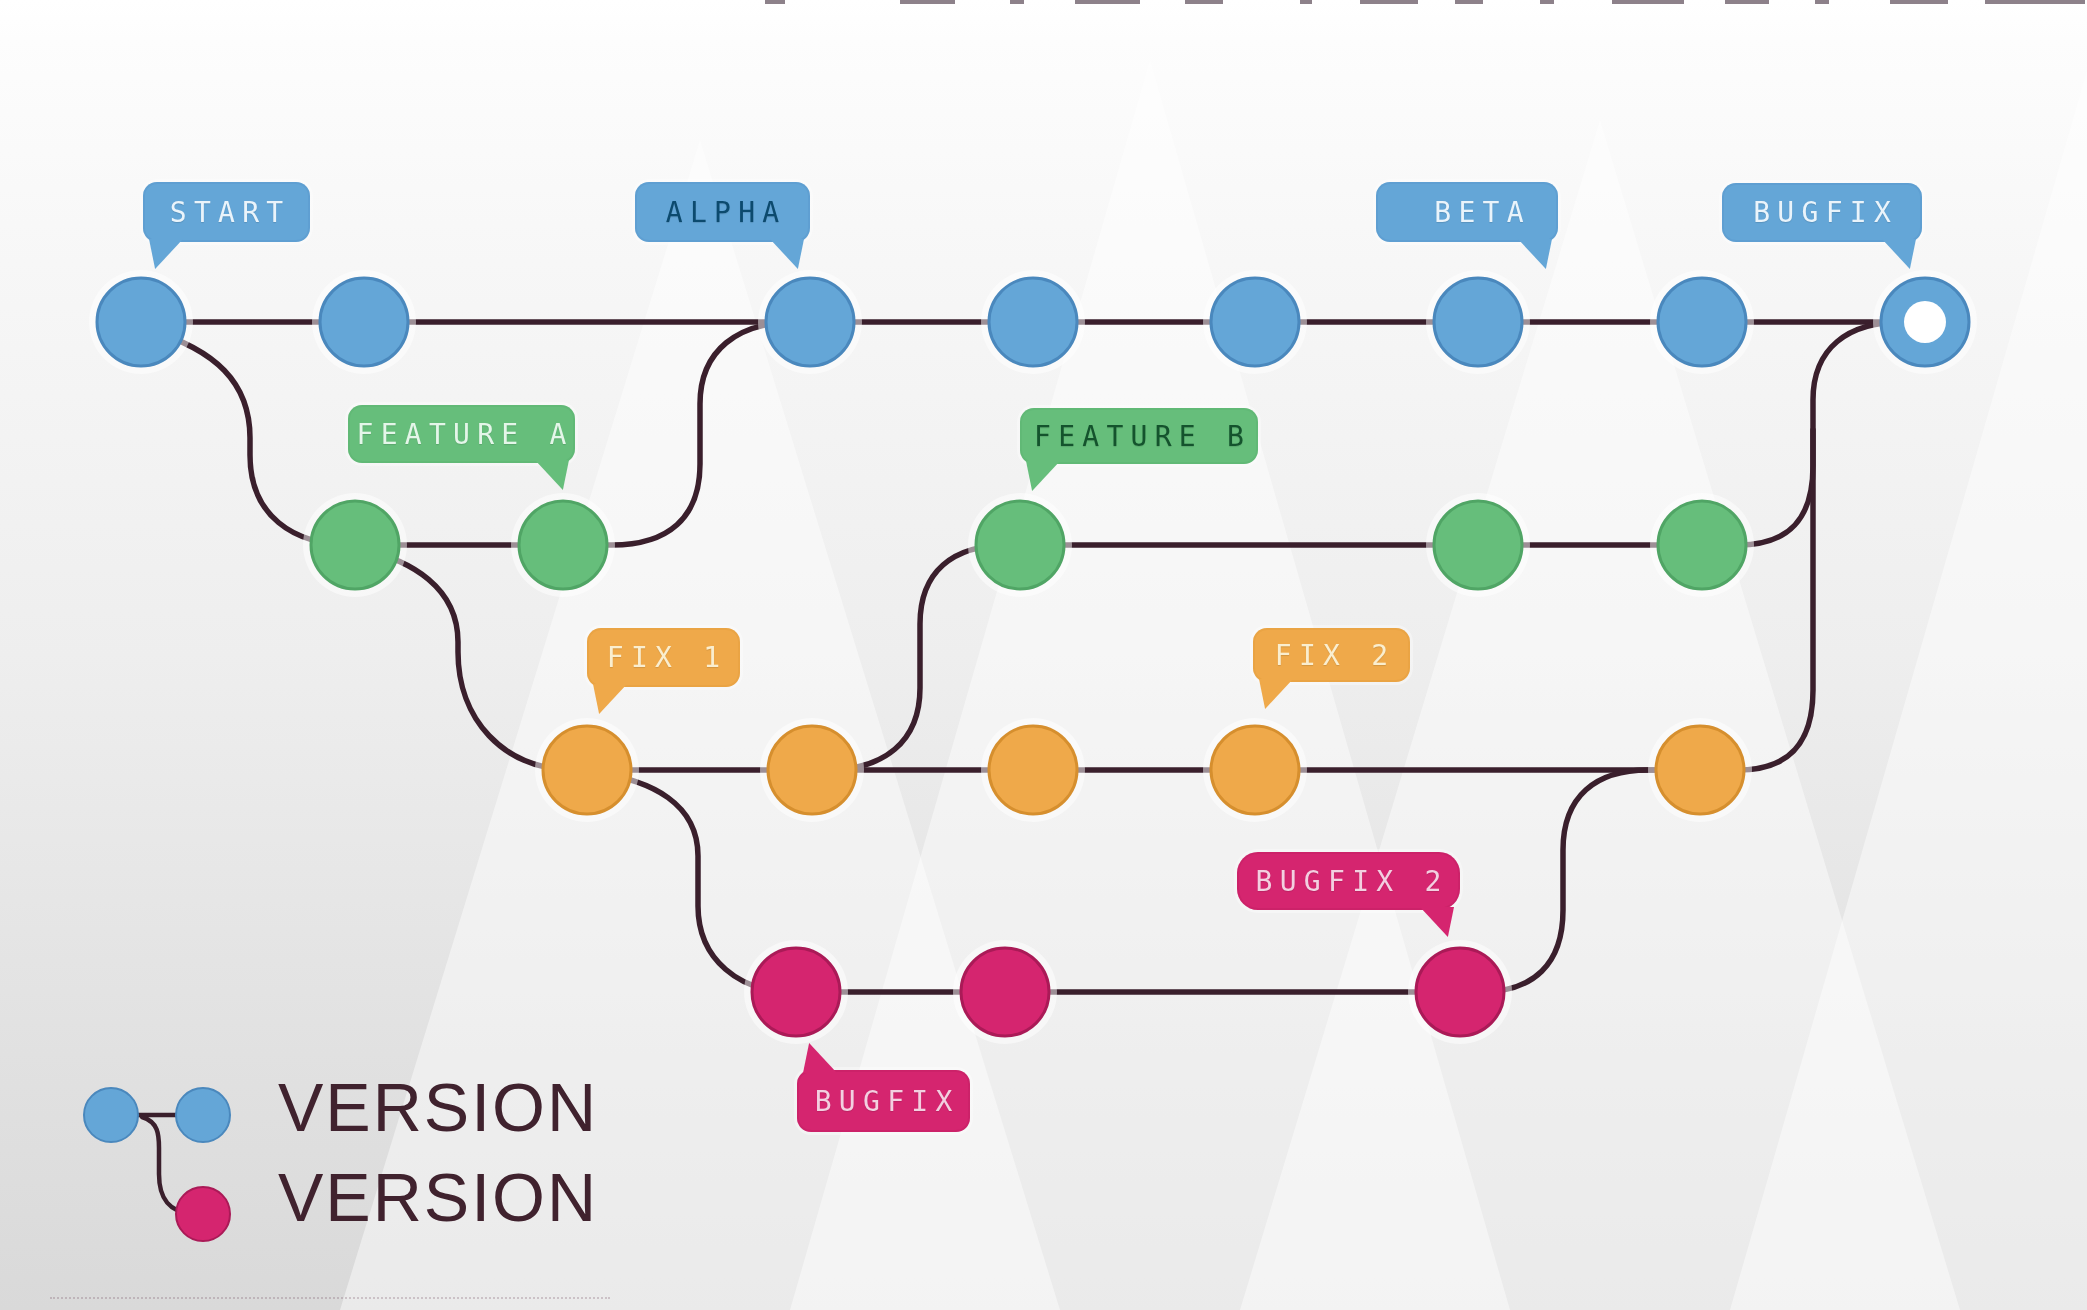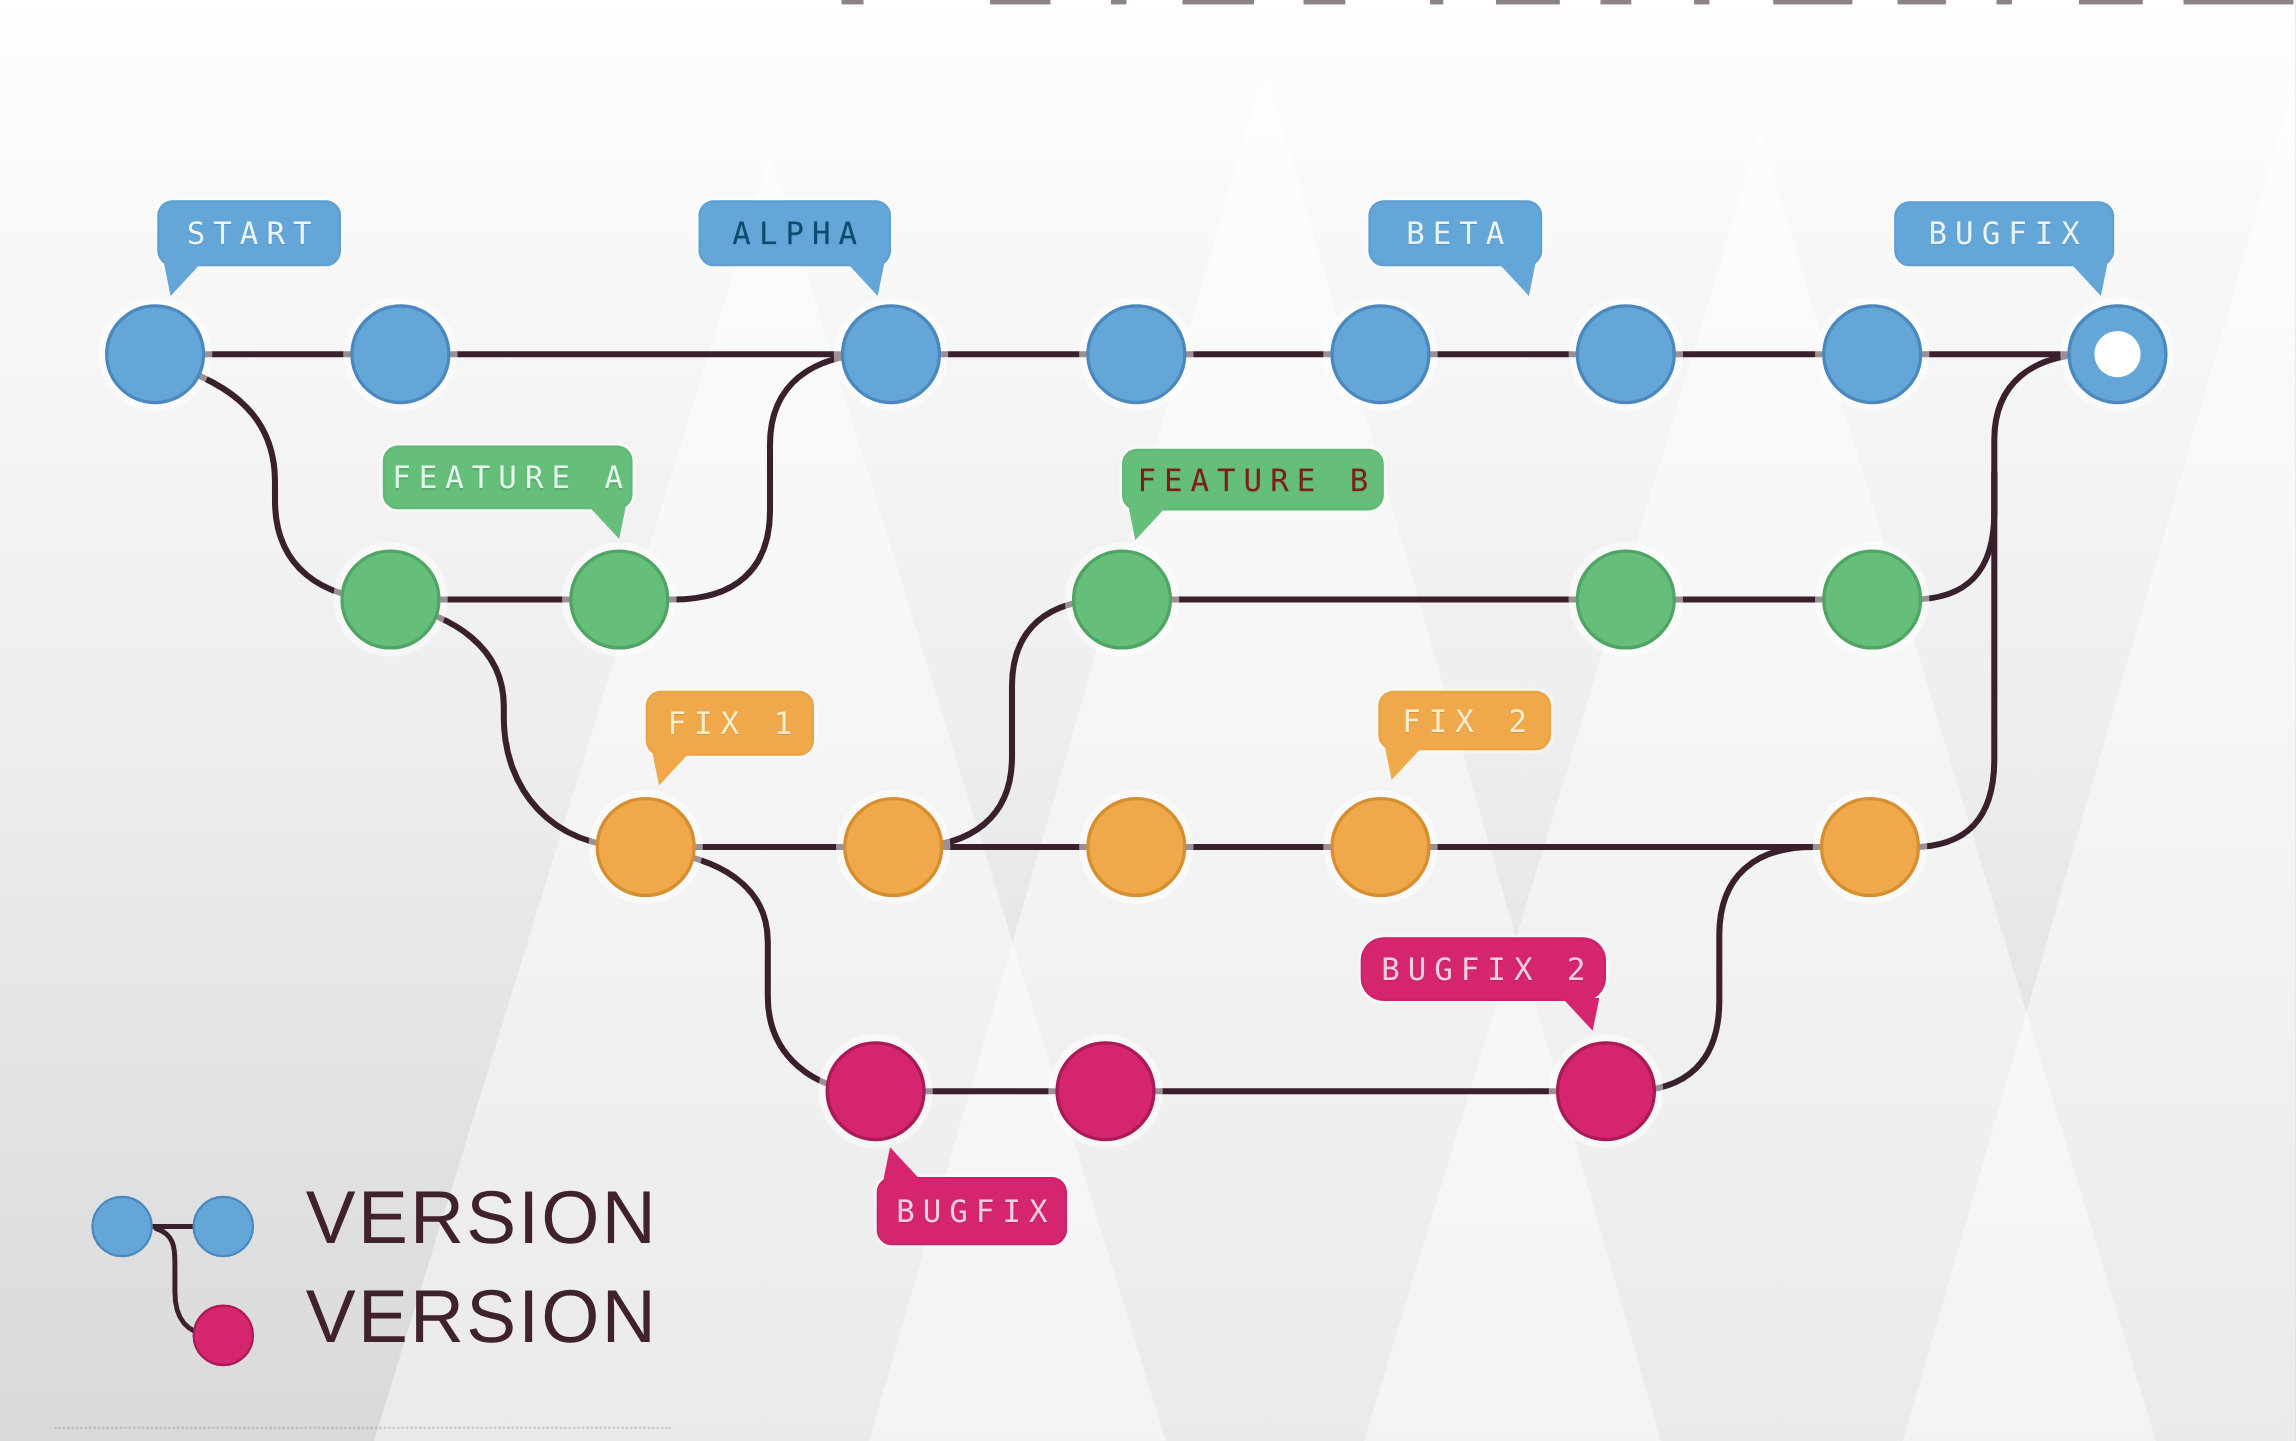--- a/index.html
+++ b/index.html
@@ -128,34 +128,34 @@
 
   <div id="labels">
       <div class="bubble" style="left: 143px; top: 182px; width: 167px; height: 60px; background: rgb(100, 166, 215); box-shadow: rgba(255, 255, 255, 0.35) 0px 0px 0px 3px, rgba(74, 136, 189, 0.2) 0px 0px 0px 2px inset;">
         <span class="txt" style="color: rgb(234, 244, 251);">START</span>
         <div class="tail bl" style="background: rgb(100, 166, 215);"></div>
       </div>
       <div class="bubble" style="left: 635px; top: 182px; width: 175px; height: 60px; background: rgb(100, 166, 215); box-shadow: rgba(255, 255, 255, 0.35) 0px 0px 0px 3px, rgba(74, 136, 189, 0.2) 0px 0px 0px 2px inset;">
         <span class="txt" style="color: #0c4a6e;">ALPHA</span>
         <div class="tail br" style="background: rgb(100, 166, 215);"></div>
       </div>
-      <div class="bubble" style="left: 1244px; top: 182px; width: 158px; height: 60px; background: rgb(100, 166, 215); box-shadow: rgba(255, 255, 255, 0.35) 0px 0px 0px 3px, rgba(74, 136, 189, 0.2) 0px 0px 0px 2px inset;">
+      <div class="bubble" style="left: 1376px; top: 182px; width: 158px; height: 60px; background: rgb(100, 166, 215); box-shadow: rgba(255, 255, 255, 0.35) 0px 0px 0px 3px, rgba(74, 136, 189, 0.2) 0px 0px 0px 2px inset; padding-left: 24px;">
         <span class="txt" style="color: rgb(234, 244, 251);">BETA</span>
         <div class="tail br" style="background: rgb(100, 166, 215);"></div>
       </div>
       <div class="bubble" style="left: 1722px; top: 183px; width: 200px; height: 59px; background: rgb(100, 166, 215); box-shadow: rgba(255, 255, 255, 0.35) 0px 0px 0px 3px, rgba(74, 136, 189, 0.2) 0px 0px 0px 2px inset;">
         <span class="txt" style="color: rgb(234, 244, 251);">BUGFIX</span>
         <div class="tail br" style="background: rgb(100, 166, 215);"></div>
       </div>
       <div class="bubble" style="left: 348px; top: 405px; width: 227px; height: 58px; background: rgb(102, 190, 123); box-shadow: rgba(255, 255, 255, 0.35) 0px 0px 0px 3px, rgba(80, 165, 101, 0.2) 0px 0px 0px 2px inset;">
         <span class="txt" style="color: rgb(228, 246, 233);">FEATURE A</span>
         <div class="tail br" style="background: rgb(102, 190, 123);"></div>
       </div>
       <div class="bubble" style="left: 1020px; top: 408px; width: 238px; height: 56px; background: rgb(102, 190, 123); box-shadow: rgba(255, 255, 255, 0.35) 0px 0px 0px 3px, rgba(80, 165, 101, 0.2) 0px 0px 0px 2px inset;">
-        <span class="txt" style="color: #7f1d1d;">FEATURE B</span>
+        <span class="txt" style="color: #14532d;">FEATURE B</span>
         <div class="tail bl" style="background: rgb(102, 190, 123);"></div>
       </div>
       <div class="bubble" style="left: 587px; top: 628px; width: 153px; height: 59px; background: rgb(239, 169, 74); box-shadow: rgba(255, 255, 255, 0.35) 0px 0px 0px 3px, rgba(214, 143, 46, 0.2) 0px 0px 0px 2px inset;">
         <span class="txt" style="color: rgb(250, 238, 207);">FIX 1</span>
         <div class="tail bl" style="background: rgb(239, 169, 74);"></div>
       </div>
       <div class="bubble" style="left: 1253px; top: 628px; width: 157px; height: 54px; background: rgb(239, 169, 74); box-shadow: rgba(255, 255, 255, 0.35) 0px 0px 0px 3px, rgba(214, 143, 46, 0.2) 0px 0px 0px 2px inset;">
         <span class="txt" style="color: rgb(250, 238, 207);">FIX 2</span>
         <div class="tail bl" style="background: rgb(239, 169, 74);"></div>
       </div>

